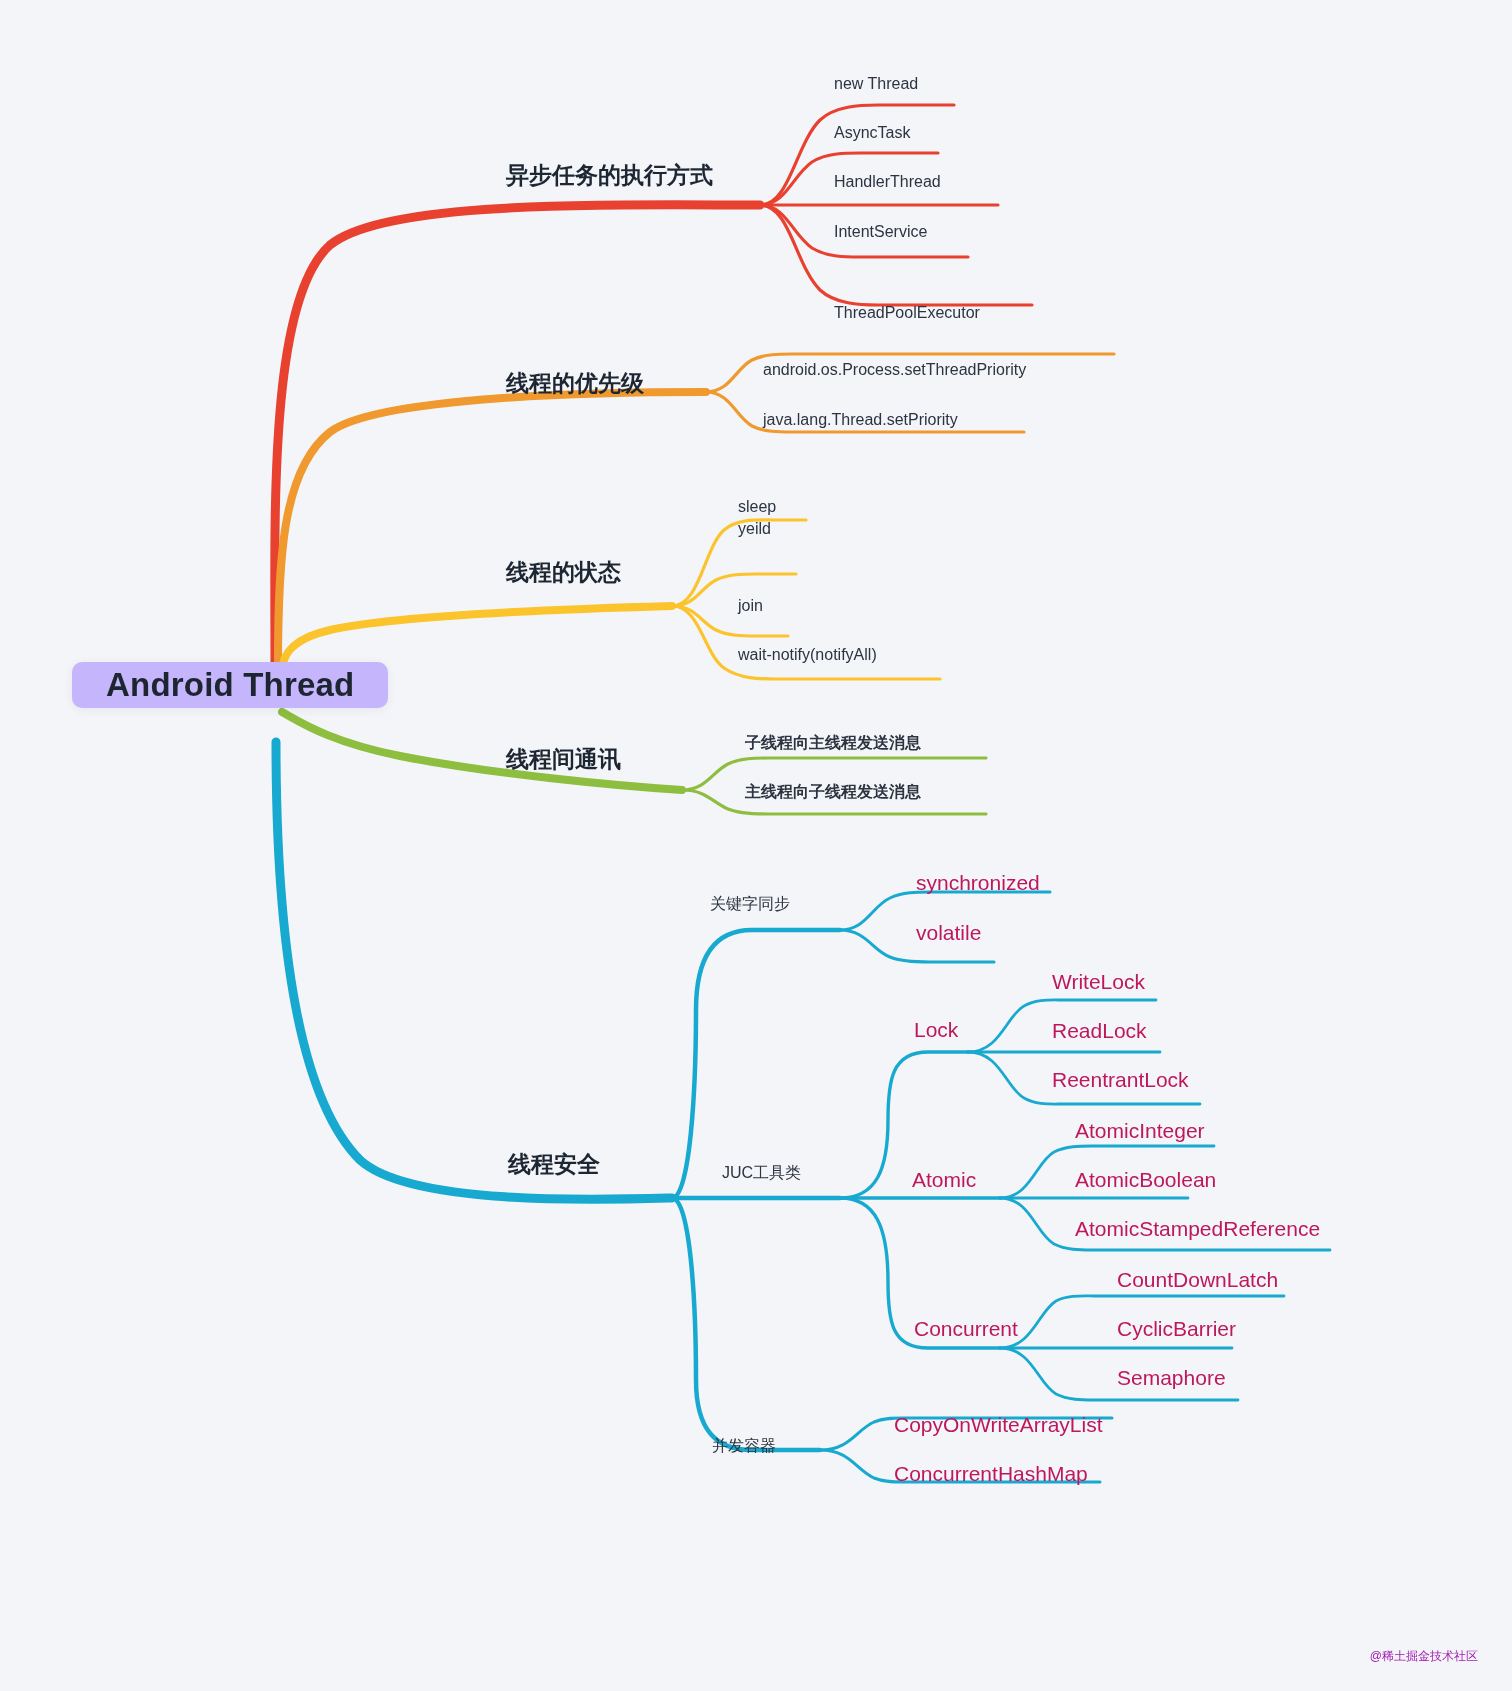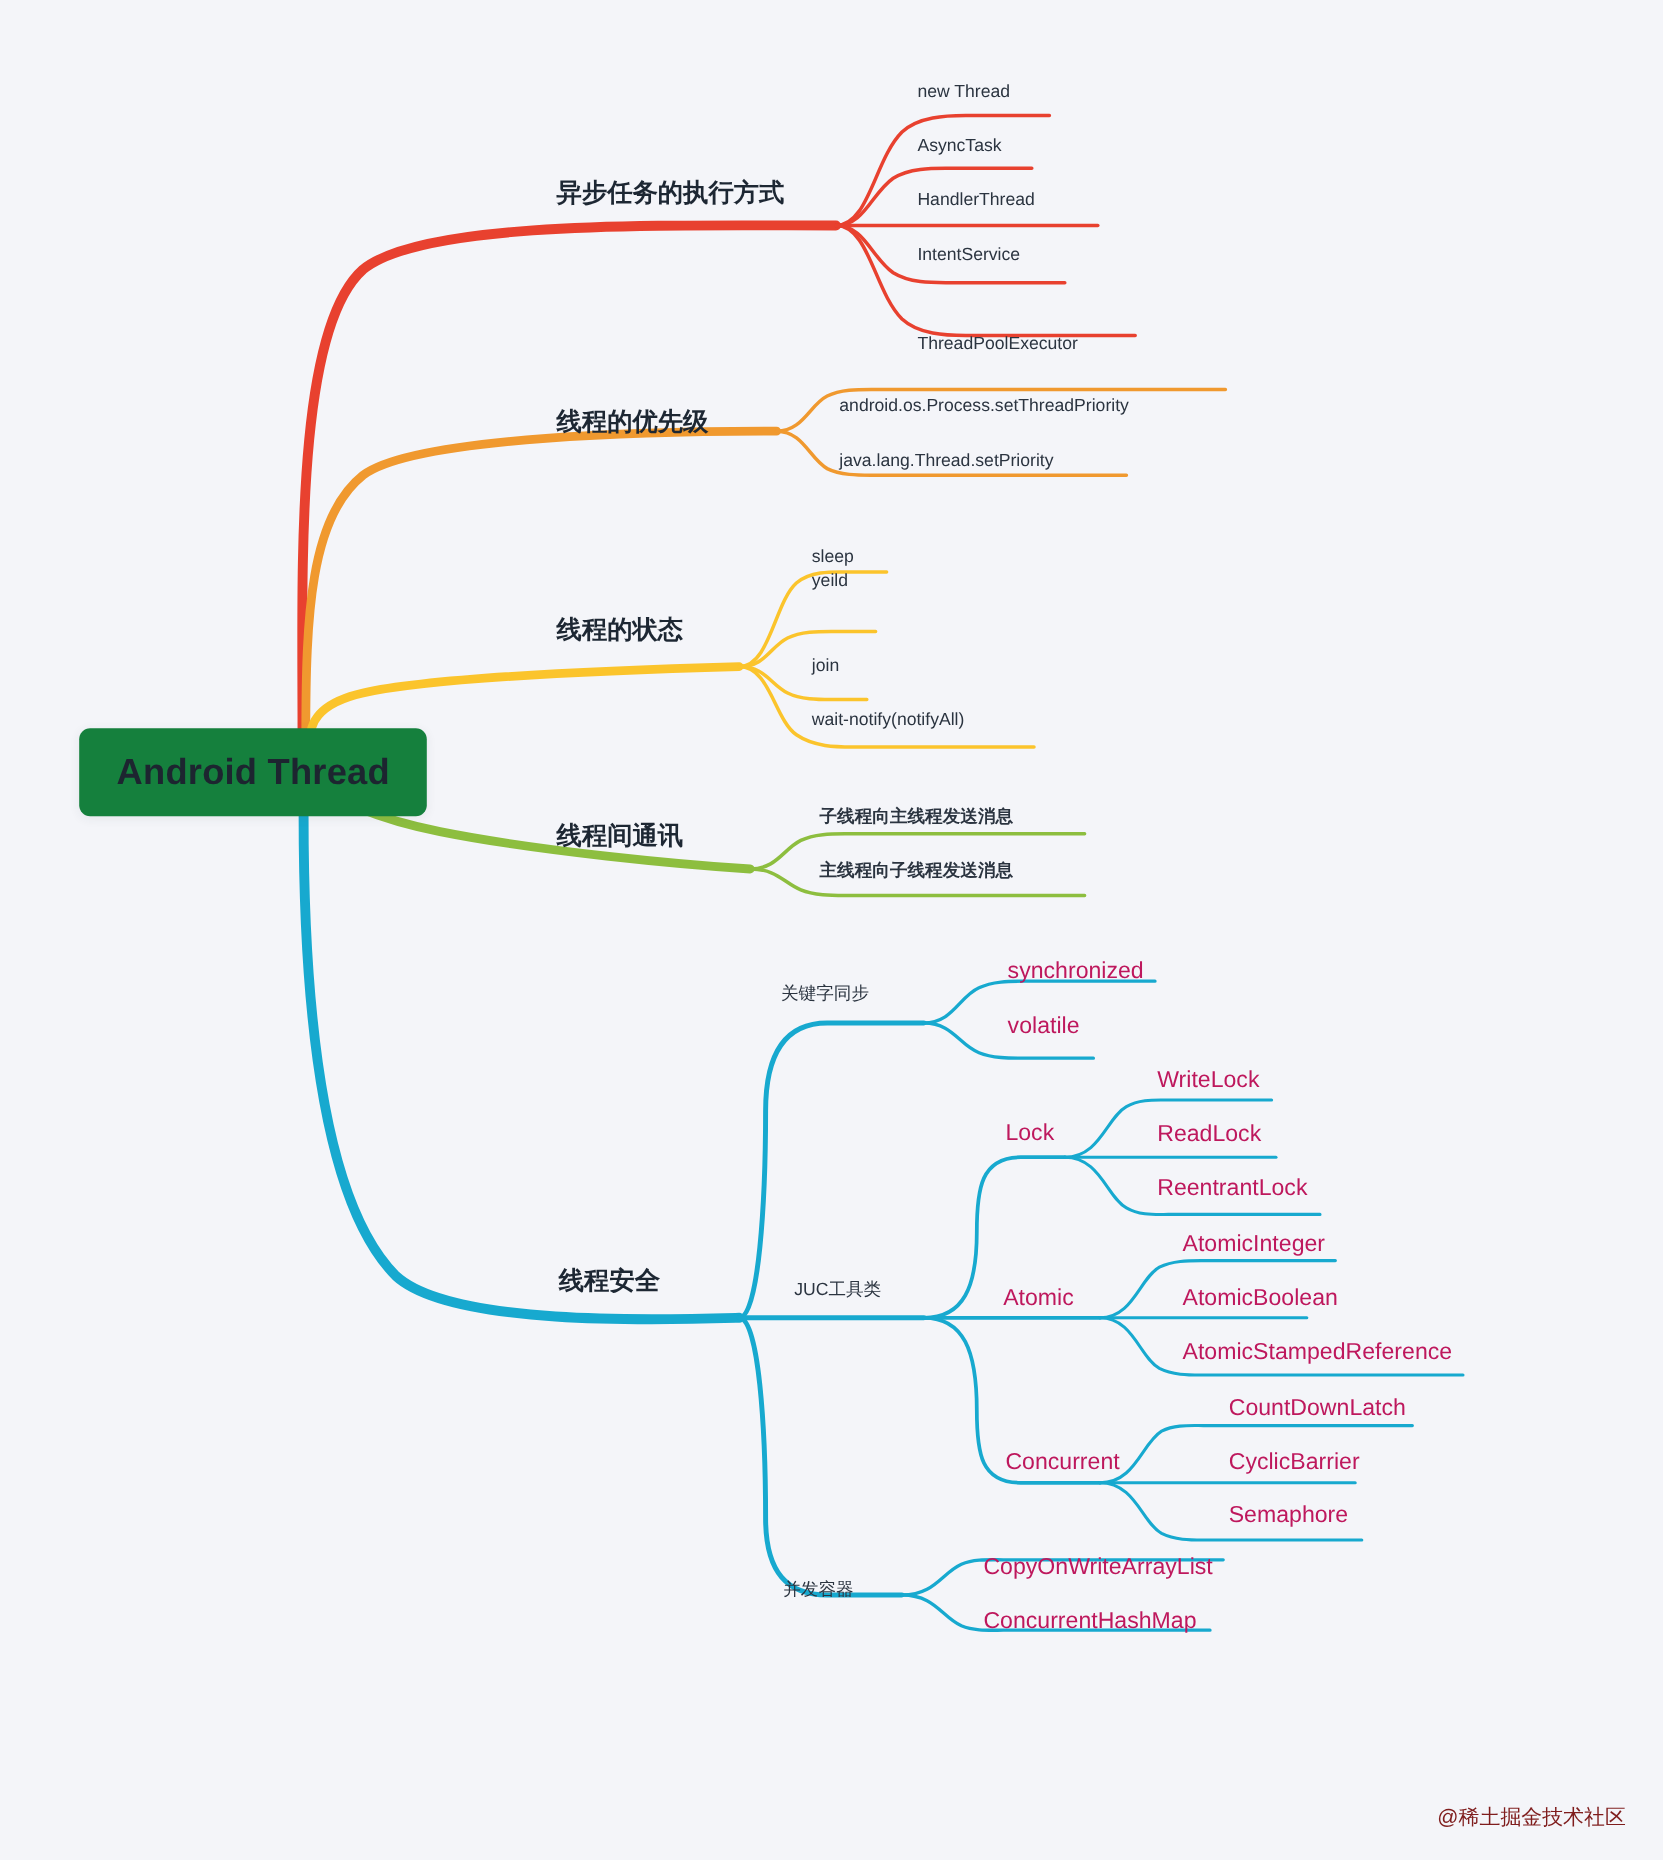--- a/index.html
+++ b/index.html
@@ -24,24 +24,24 @@
     pointer-events: none;
   }
   .node {
     position: absolute;
     color: #2b3440;
     white-space: nowrap;
     line-height: 1.1;
   }
   
   #root-node {
-    background: #15803d;
+    background: #c4b5fd;
     border-radius: 10px;
     box-shadow: 0 2px 10px rgba(40,50,70,0.07);
-    padding: 22px 34px;
+    padding: 5px 34px;
     font-size: 33px;
     font-weight: bold;
     letter-spacing: 0.2px;
     color: #1d2530;
     left: 72px;
     top: 662px;
   }
   .lvl1 {
     font-size: 23px;
     font-weight: bold;
@@ -57,22 +57,22 @@
     font-weight: normal;
     color: #be185d;
   }
   .cn {
     font-weight: bold;
   }
   .watermark {
     position: absolute;
     right: 34px;
     bottom: 26px;
-    font-size: 19px;
-    color: #7f1d1d;
+    font-size: 12px;
+    color: #a21caf;
   }
 </style>
 </head>
 <body>
 
 <div id="root">
 
   <svg class="links" viewBox="0 0 1512 1691" xmlns="http://www.w3.org/2000/svg">
     <g fill="none" stroke-linecap="round" stroke-linejoin="round">
 

